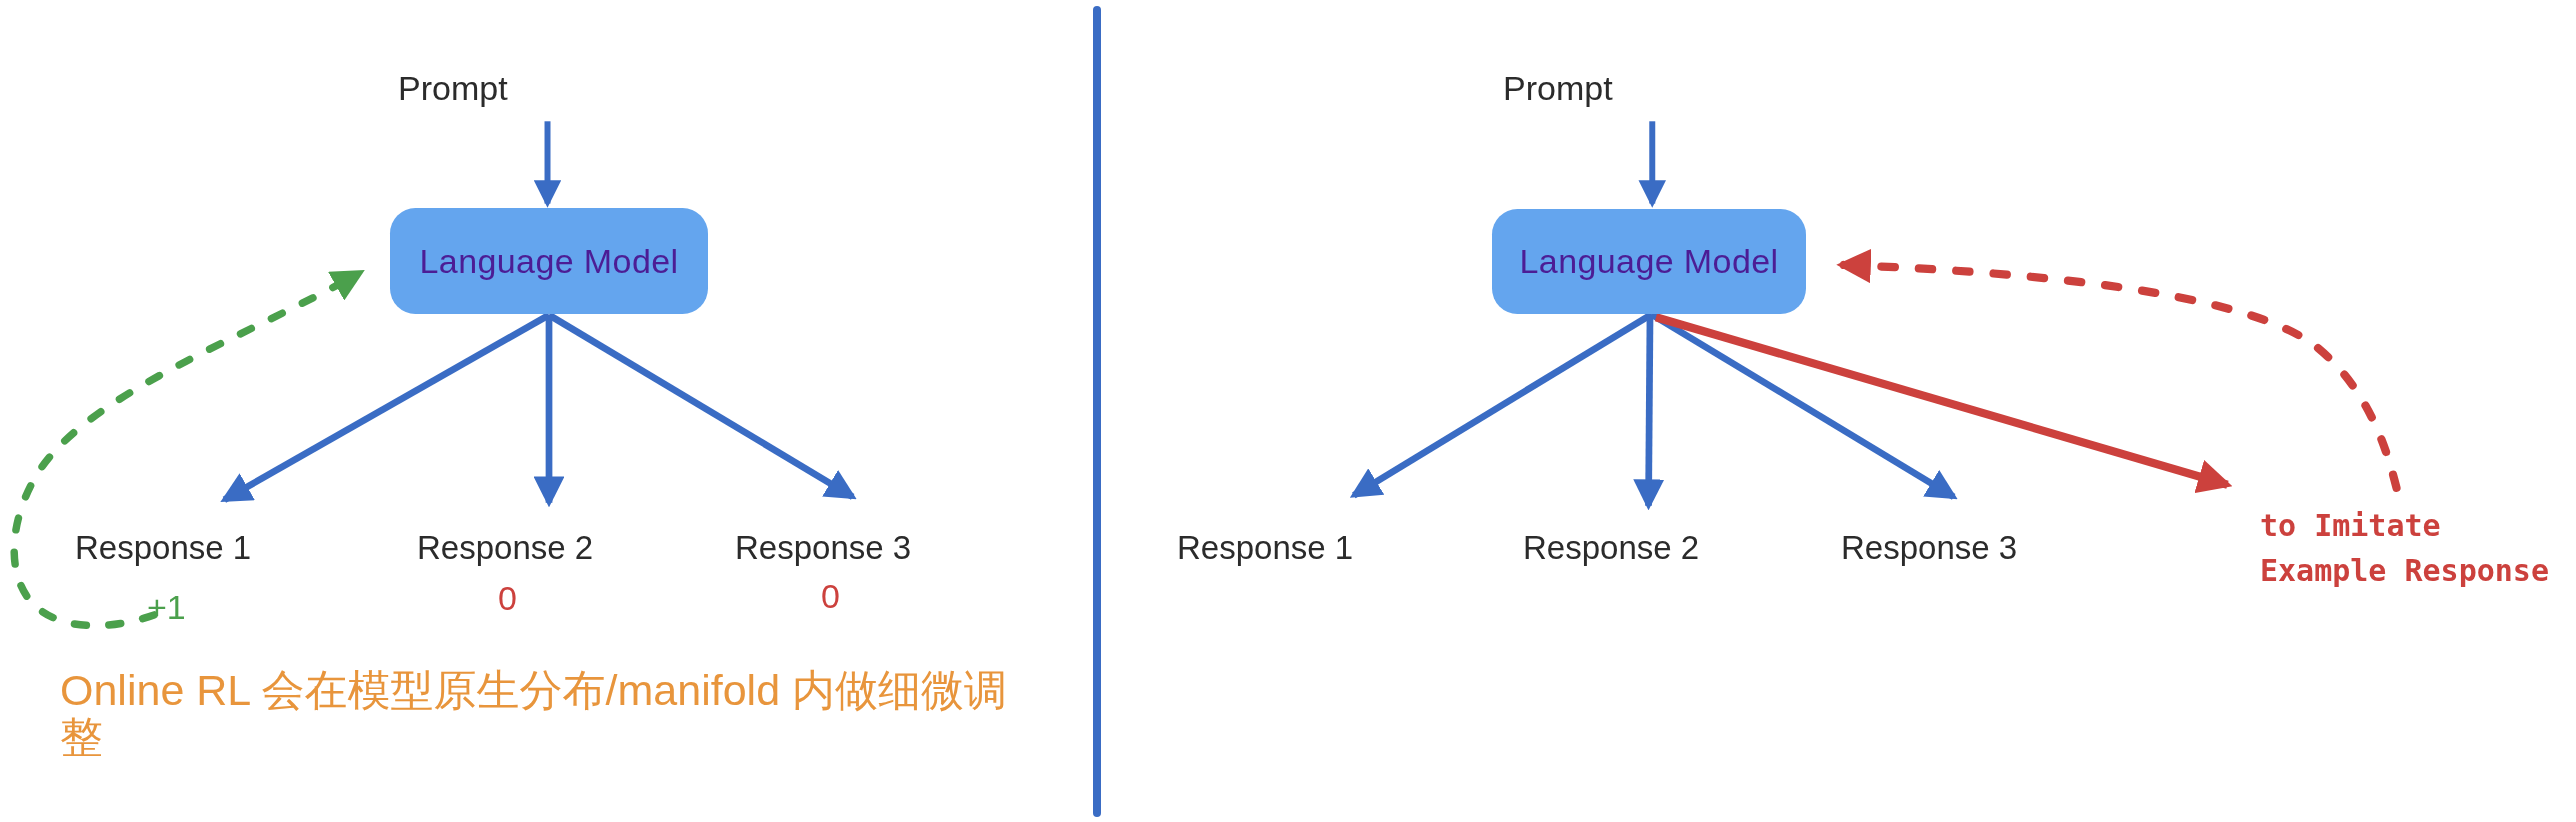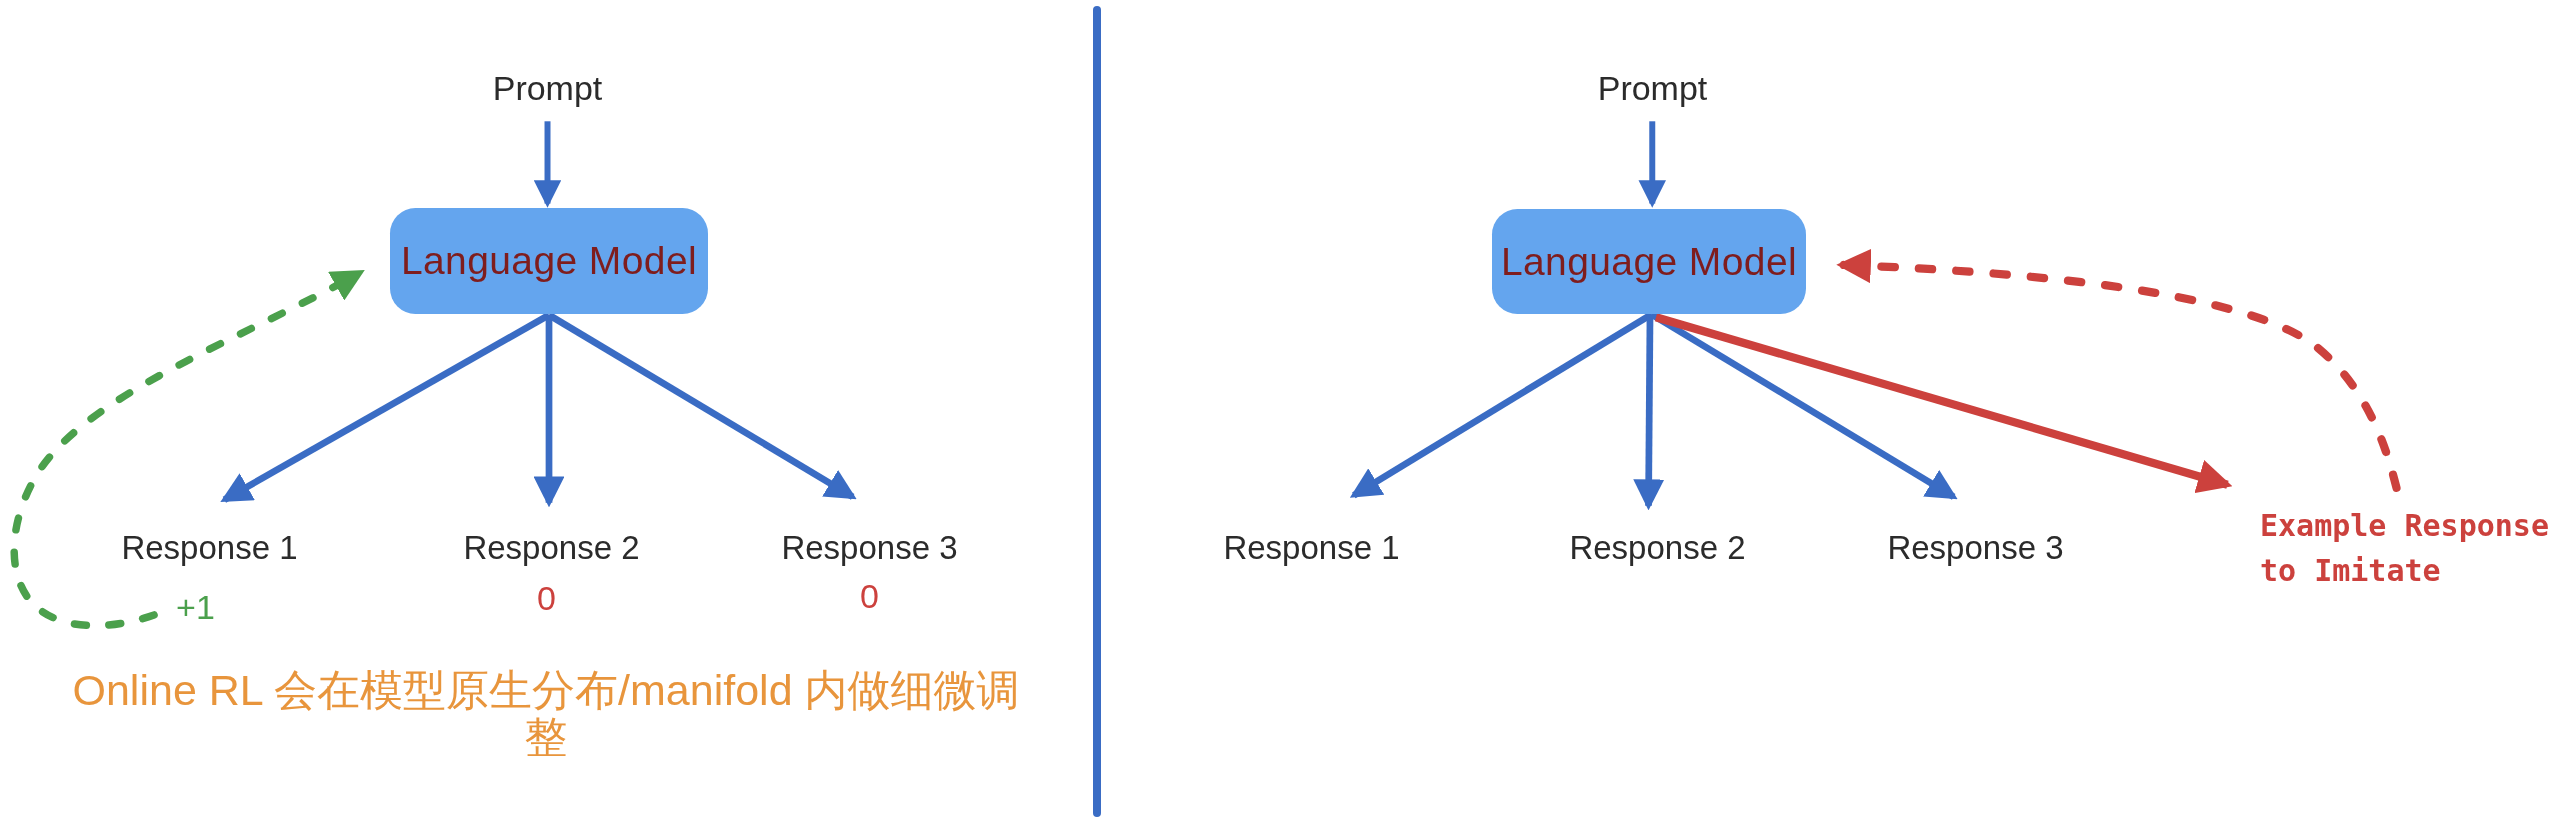--- a/index.html
+++ b/index.html
@@ -4,27 +4,27 @@
 <style>
   html,body{margin:0;padding:0;background:#ffffff;}
   .stage{
     position:relative;
     width:2576px;height:823px;
     background:#ffffff;
     font-family:"Liberation Sans", sans-serif;
     overflow:hidden;
   }
   .arrow-layer{position:absolute;left:0;top:0;width:2576px;height:823px;}
-  .txt{position:absolute;text-align:center;color:#2b2b2b;font-size:33px;font-weight:500;line-height:1.1;}
+  .txt{position:absolute;color:#2b2b2b;font-size:33px;font-weight:500;line-height:1.1;}
   .prompt{font-size:34px;}
   .model-box{
     position:absolute;background:#64A5EE;border-radius:25.4px;
     display:flex;align-items:center;justify-content:center;
   }
-  .model-box span{color:#7f1d1d;font-size:39px;font-weight:500;letter-spacing:0.4px;}
+  .model-box span{color:#4c1d95;font-size:34px;font-weight:500;letter-spacing:0.4px;}
   .box-left{left:390px;top:208px;width:318px;height:106px;}
   .box-right{left:1492px;top:209px;width:314px;height:105px;}
   .prompt-left{left:398px;top:70px;width:299px;}
   .prompt-right{left:1503px;top:70px;width:299px;}
   .resp{top:530px;width:269px;}
   .resp-l1{left:75px;} .resp-l2{left:417px;} .resp-l3{left:735px;}
   .resp-r1{left:1177px;} .resp-r2{left:1523px;} .resp-r3{left:1841px;}
   .reward{width:97px;font-size:34px;font-weight:500;}
   .reward-plus{left:147px;top:589px;color:#4BA04C;}
   .reward-zero2{left:498px;top:580px;color:#CC413D;}
@@ -95,18 +95,18 @@
   <div class="txt caption caption-left">Online RL 会在模型原生分布/manifold 内做细微调整</div>
 
   <div class="txt prompt prompt-right">Prompt</div>
   <div class="model-box box-right">
     <span>Language Model</span>
   </div>
   <div class="txt resp resp-r1">Response 1</div>
   <div class="txt resp resp-r2">Response 2</div>
   <div class="txt resp resp-r3">Response 3</div>
   <div class="example-label">
+    <div>to Imitate</div>
     <div>Example Response</div>
-    <div>to Imitate</div>
   </div>
 
 </div>
 
 
 </body></html>

